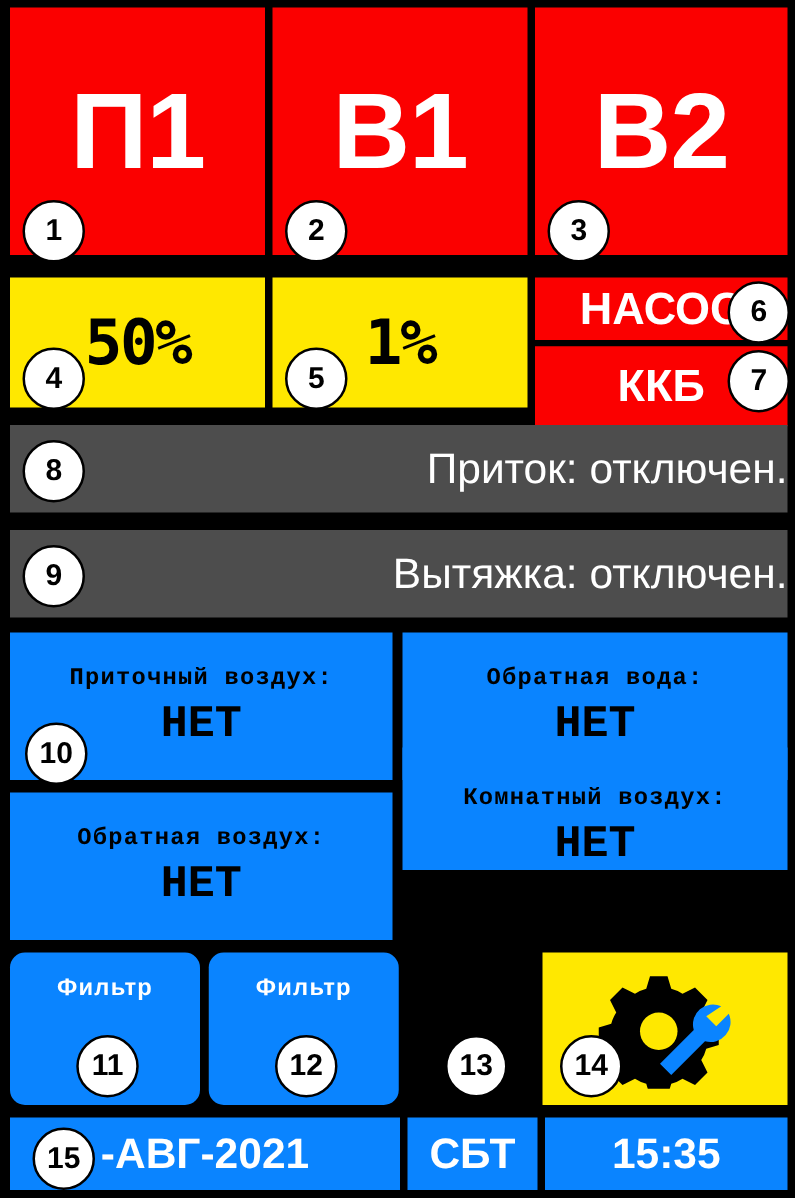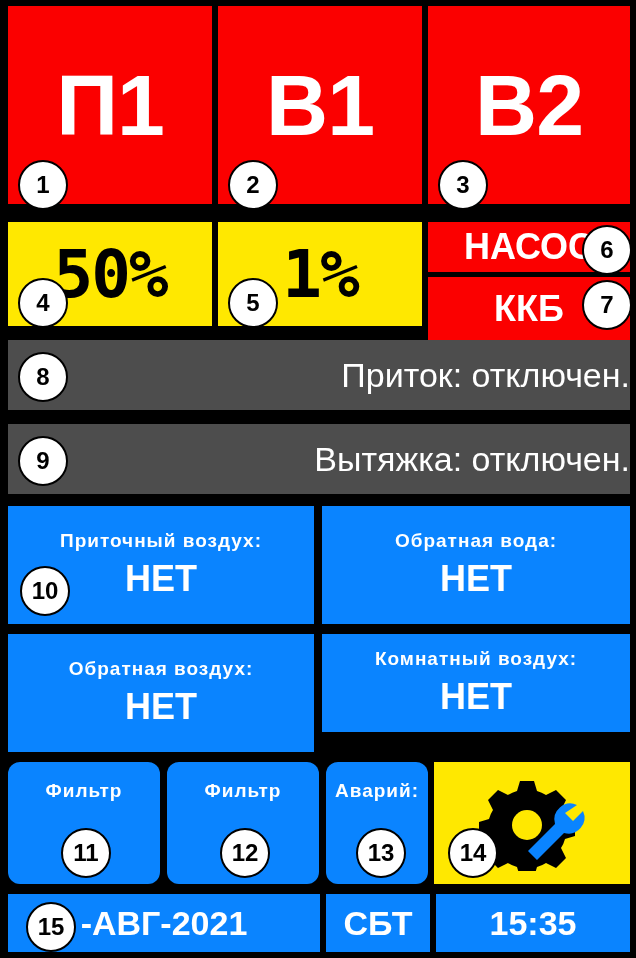--- a/index.html
+++ b/index.html
@@ -33,21 +33,21 @@
   }
   .fan1{left:8px;top:6px;width:204px;height:198px;}
   .fan2{left:218px;top:6px;width:204px;height:198px;}
   .fan3{left:428px;top:6px;width:202px;height:198px;}
 
   
   .pct{
     background:#ffe800;
     color:#000;
     font-family:"DejaVu Sans Mono", monospace;
-    font-size:66px;
+    font-size:50px;
     font-weight:bold;
     letter-spacing:-2px;
   }
   .pct1{left:8px;top:222px;width:204px;height:104px;}
   .pct2{left:218px;top:222px;width:204px;height:104px;}
 
   
   .smred{
     background:#fb0000;
     font-size:36px;
@@ -65,36 +65,37 @@
     left:8px;width:622px;justify-content:flex-end;
   }
   .grey1{top:340px;height:70px;}
   .grey2{top:424px;height:70px;}
 
   
   .blue{
     background:#0a84ff;
     flex-direction:column;
     justify-content:center;
-    color:#ffffff;
+    color:#000000;
+    font-family:Liberation Mono, monospace;
   }
   .blue .cap{
     font-size:19px;
     font-weight:bold;
     letter-spacing:1px;
     margin-bottom:6px;
   }
   .blue .val{
     font-size:36px;
     font-weight:bold;
   }
   .b1{left:8px;top:506px;width:306px;height:118px;}
   .b2{left:322px;top:506px;width:308px;height:118px;}
   .b3{left:8px;top:634px;width:306px;height:118px;}
-  .b4{left:322px;top:634px;width:308px;height:98px;}
+  .b4{left:322px;top:598px;width:308px;height:98px;justify-content:flex-end;}
 
   
   .small{
     background:#0a84ff;
     flex-direction:column;
     justify-content:flex-start;
     padding-top:18px;
     color:#fff;
     border-radius:12px;
   }
@@ -190,21 +191,21 @@
 
   <div class="tile grey grey2">
     <span>Вытяжка: отключен.</span>
   </div>
   <div class="badge" style="left:18px;top:436px;">9</div>
 
   <div class="tile blue b1">
     <span class="cap">Приточный воздух:</span>
     <span class="val">НЕТ</span>
   </div>
-  <div class="badge" style="left:20px;top:566px;">10</div>
+  <div class="badge" style="left:20px;top:578px;">10</div>
 
   <div class="tile blue b2">
     <span class="cap">Обратная вода:</span>
     <span class="val">НЕТ</span>
   </div>
 
   <div class="tile blue b3">
     <span class="cap">Обратная воздух:</span>
     <span class="val">НЕТ</span>
   </div>
@@ -217,23 +218,20 @@
   <div class="tile small s1">
     <span class="cap">Фильтр</span>
   </div>
   <div class="badge" style="left:61px;top:828px;">11</div>
 
   <div class="tile small s2">
     <span class="cap">Фильтр</span>
   </div>
   <div class="badge" style="left:220px;top:828px;">12</div>
 
-  <div class="tile small s3">
-    <span class="cap">Аварий:</span>
-  </div>
   <div class="badge" style="left:356px;top:828px;">13</div>
 
   <div class="tile gearTile">
     <span class="gear-wrap">
       <svg width="112" height="96" viewBox="0 0 112 96" aria-hidden="true">
         <g fill="#000">
           <path d="M44 6 h14 l3 10 a30 30 0 0 1 9 4 l10-5 10 10 -5 10 a30 30 0 0 1 4 9 l10 3 v14 l-10 3 a30 30 0 0 1-4 9 l5 10 -10 10 -10-5 a30 30 0 0 1-9 4 l-3 10 h-14 l-3-10 a30 30 0 0 1-9-4 l-10 5 -10-10 5-10 a30 30 0 0 1-4-9 l-10-3 v-14 l10-3 a30 30 0 0 1 4-9 l-5-10 10-10 10 5 a30 30 0 0 1 9-4 z"></path>
           <circle cx="51" cy="50" r="15" fill="#ffe800"></circle>
         </g>
         <g fill="#0a84ff">

